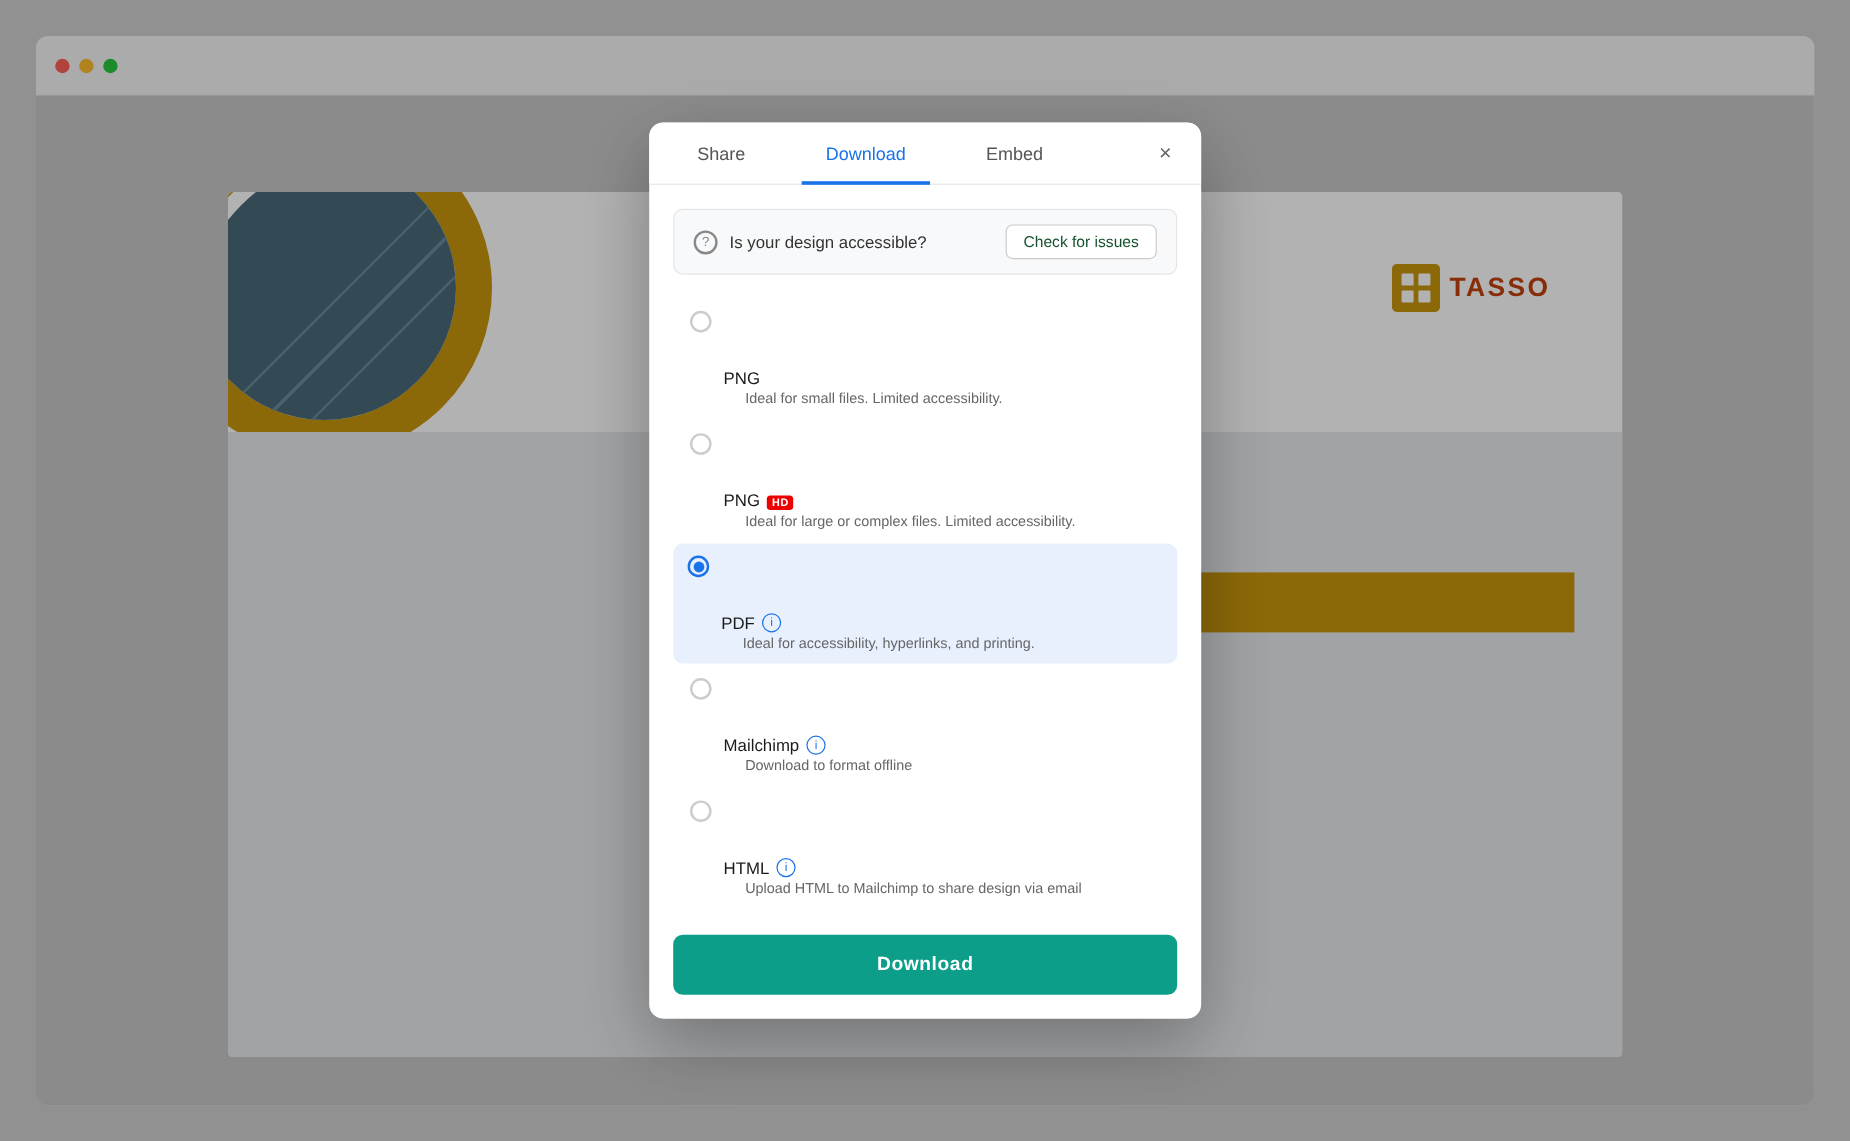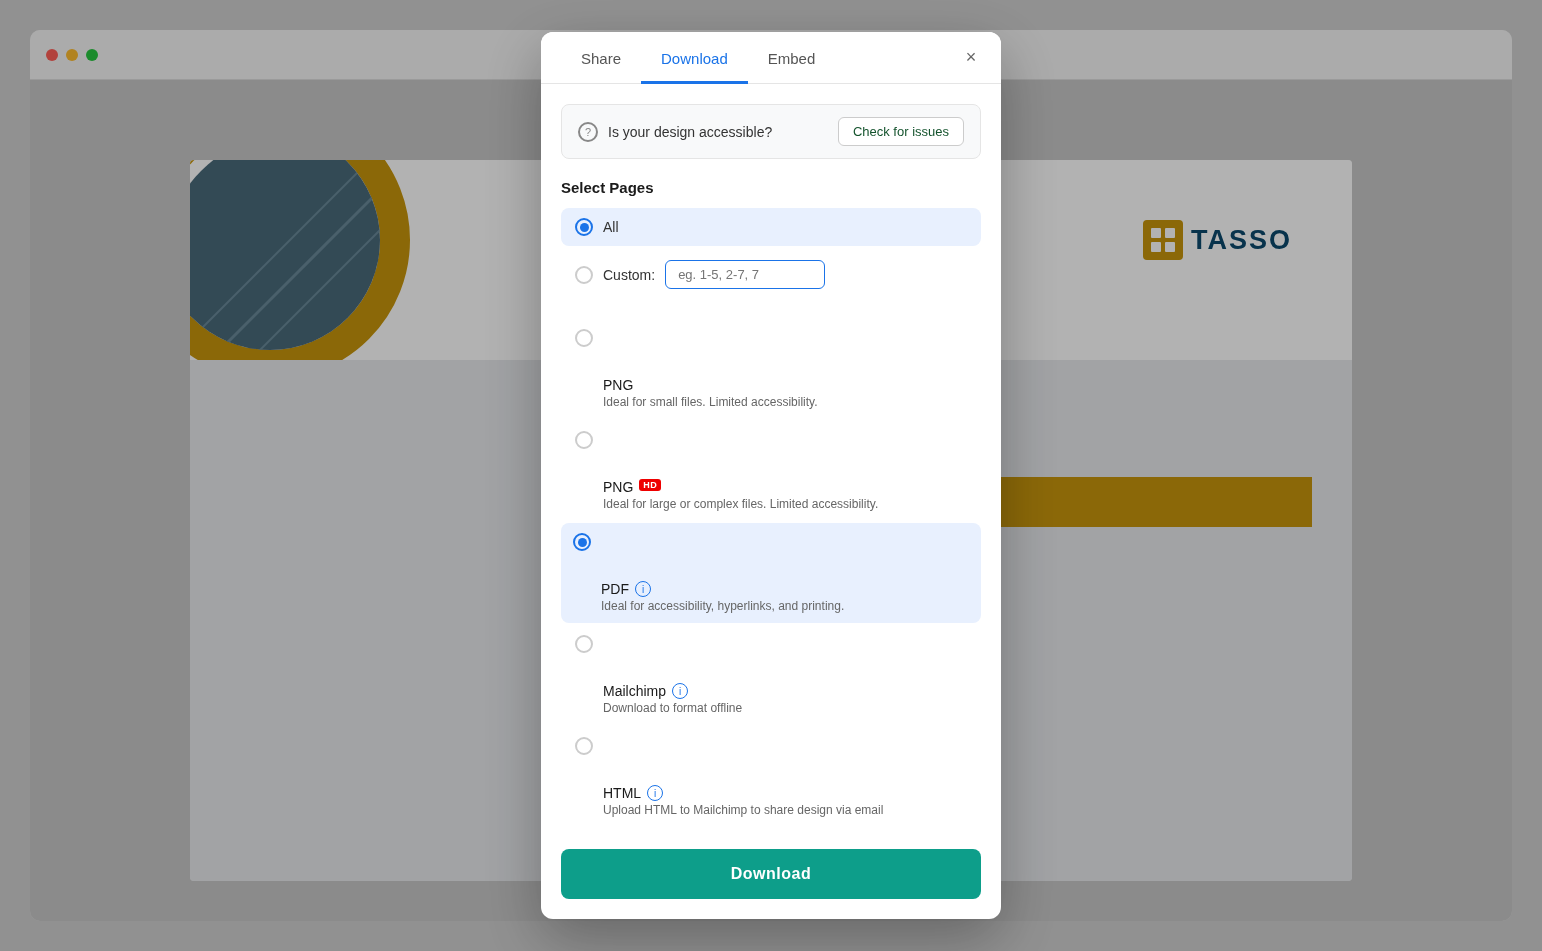--- a/index.html
+++ b/index.html
@@ -107,22 +107,22 @@
     }
 
     .tasso-icon {
       width: 40px;
       height: 40px;
       background: #c8960c;
       border-radius: 6px;
     }
 
     .tasso-text {
-      color: #0c4a6e;
-      font-size: 27px;
+      color: #c2410c;
+      font-size: 22px;
       font-weight: 700;
       letter-spacing: 2px;
     }
 
     .canvas-body {
       flex: 1;
       background: #e8eaed;
       padding: 40px;
       display: flex;
       gap: 30px;
@@ -192,20 +192,21 @@
       overflow: hidden;
       position: relative;
     }
 
     .modal-tabs {
       display: flex;
       border-bottom: 1px solid #e5e5e5;
       padding: 0 20px;
       background: white;
       position: relative;
+      gap: 27px;
     }
 
     .modal-tab {
       padding: 18px 20px 14px;
       font-size: 15px;
       color: #555;
       cursor: pointer;
       border-bottom: 3px solid transparent;
       margin-bottom: -1px;
     }
@@ -358,35 +359,36 @@
       background: #e8f0fe;
       padding-left: 12px;
     }
 
     .format-info {
       flex: 1;
     }
 
     .format-name-row {
       display: flex;
-      align-items: flex-start;
+      align-items: flex-end;
       gap: 6px;
       margin-bottom: 2px;
       margin-top: 48px;
     }
 
     .format-name {
       font-size: 14px;
       font-weight: 500;
       color: #1a1a1a;
     }
 
     .format-desc {
       font-size: 12px;
       color: #666;
+      margin-left: 18px;
     }
 
     .hd-badge {
       background: #e00;
       color: white;
       font-size: 9px;
       font-weight: 700;
       padding: 1px 4px;
       border-radius: 3px;
       letter-spacing: 0.5px;
@@ -501,36 +503,20 @@
     <div class="modal-body">
 
       
       <div class="accessibility-banner">
         <div class="info-circle">?</div>
         <span class="accessibility-text">Is your design accessible?</span>
         <button class="check-issues-btn">Check for issues</button>
       </div>
 
       
-      <div>
-        <div class="section-title">Select Pages</div>
-
-        <div class="radio-option selected">
-          <div class="radio-input checked">
-            <div class="radio-dot"></div>
-          </div>
-          <span class="radio-label">All</span>
-        </div>
-
-        <div class="radio-option">
-          <div class="radio-input"></div>
-          <span class="radio-label">Custom:</span>
-          <input class="custom-input" type="text" placeholder="eg. 1-5, 2-7, 7" style="">
-        </div>
-      </div>
 
       
       <div class="format-section">
 
         <div class="format-option">
           <div class="radio-input"></div>
           <div class="format-info">
             <div class="format-name-row">
               <span class="format-name">PNG</span>
             </div>

